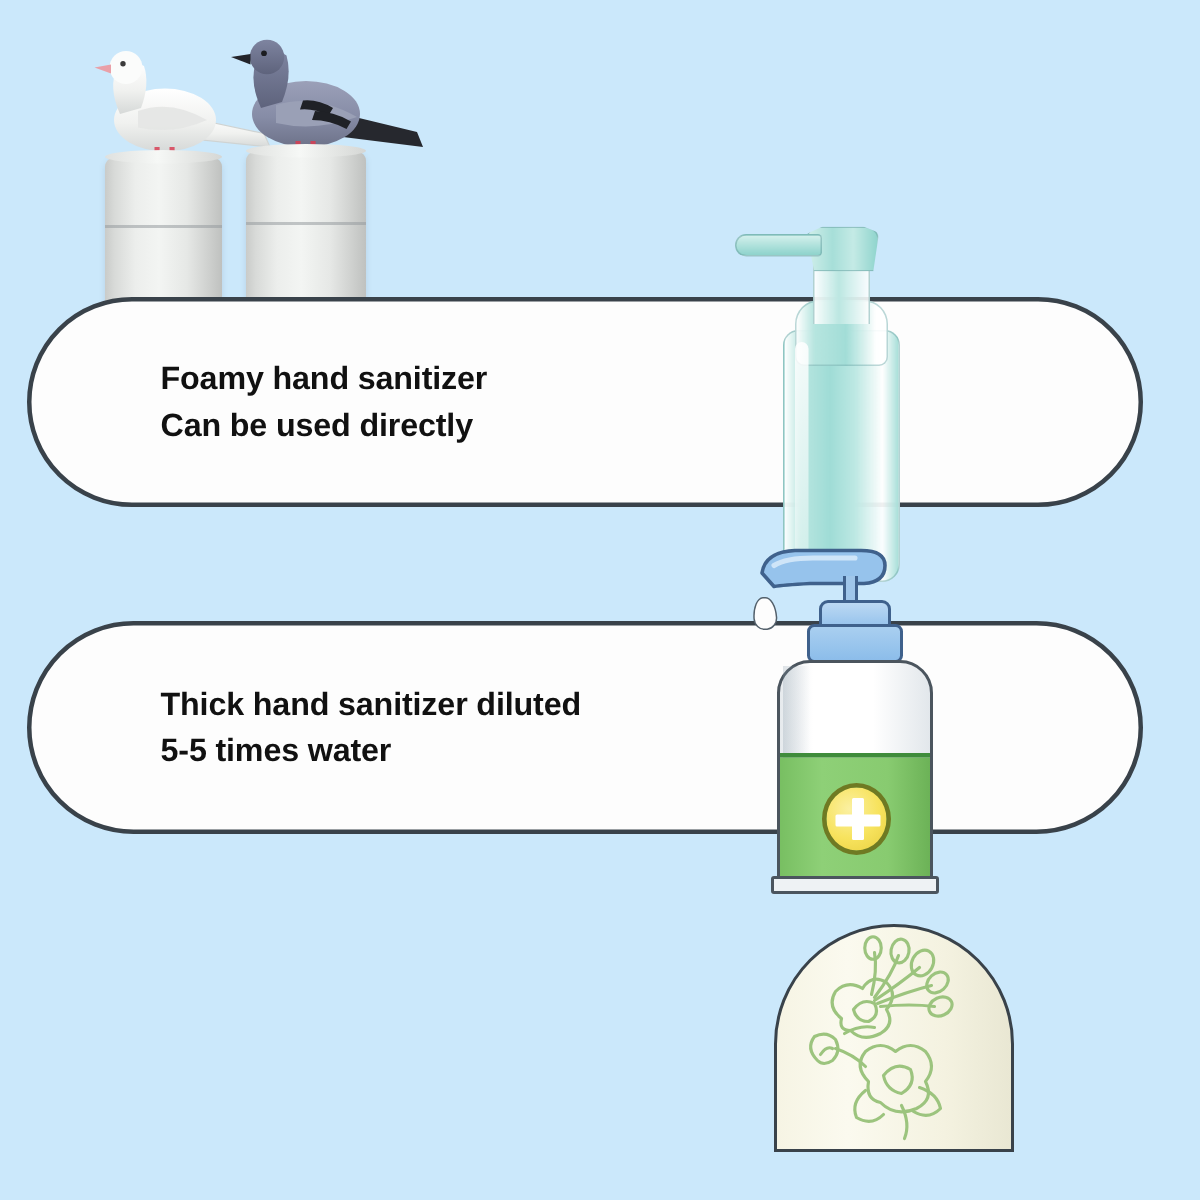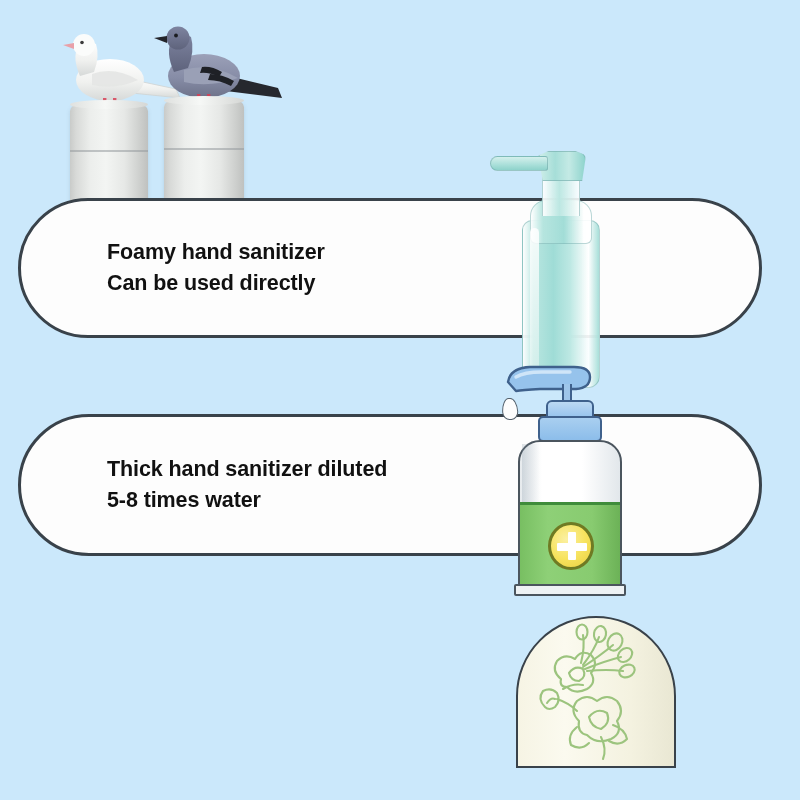--- a/index.html
+++ b/index.html
@@ -352,21 +352,21 @@
     <div class="foam-body"></div>
     <div class="foam-shoulder"></div>
     <div class="foam-neck"></div>
     <div class="foam-head"></div>
     <div class="foam-spout"></div>
     <div class="foam-gloss"></div>
   </div>
 
   <div class="capsule" style="top:414px; height:142px;">
     <div class="capsule-text">Thick hand sanitizer diluted
-5-8 times water</div>
+5-5 times water</div>
   </div>
 
   <div class="art" style="left:492px; top:362px; width:200px; height:210px;">
     <svg class="th-handle" viewBox="0 0 96 30">
       <path d="M8 18 Q10 4 30 3 L74 3 Q90 3 90 13 Q90 24 76 25 L40 25 Q22 26 16 27 Z" fill="#96c3ec" stroke="#3f618c" stroke-width="2.4" stroke-linejoin="round"></path>
       <path d="M16 13 Q24 8 42 8 L70 8" fill="none" stroke="#cfe5f8" stroke-width="3.4" stroke-linecap="round"></path>
     </svg>
     <div class="th-drop"></div>
     <div class="th-stem"></div>
     <div class="th-collar2"></div>

